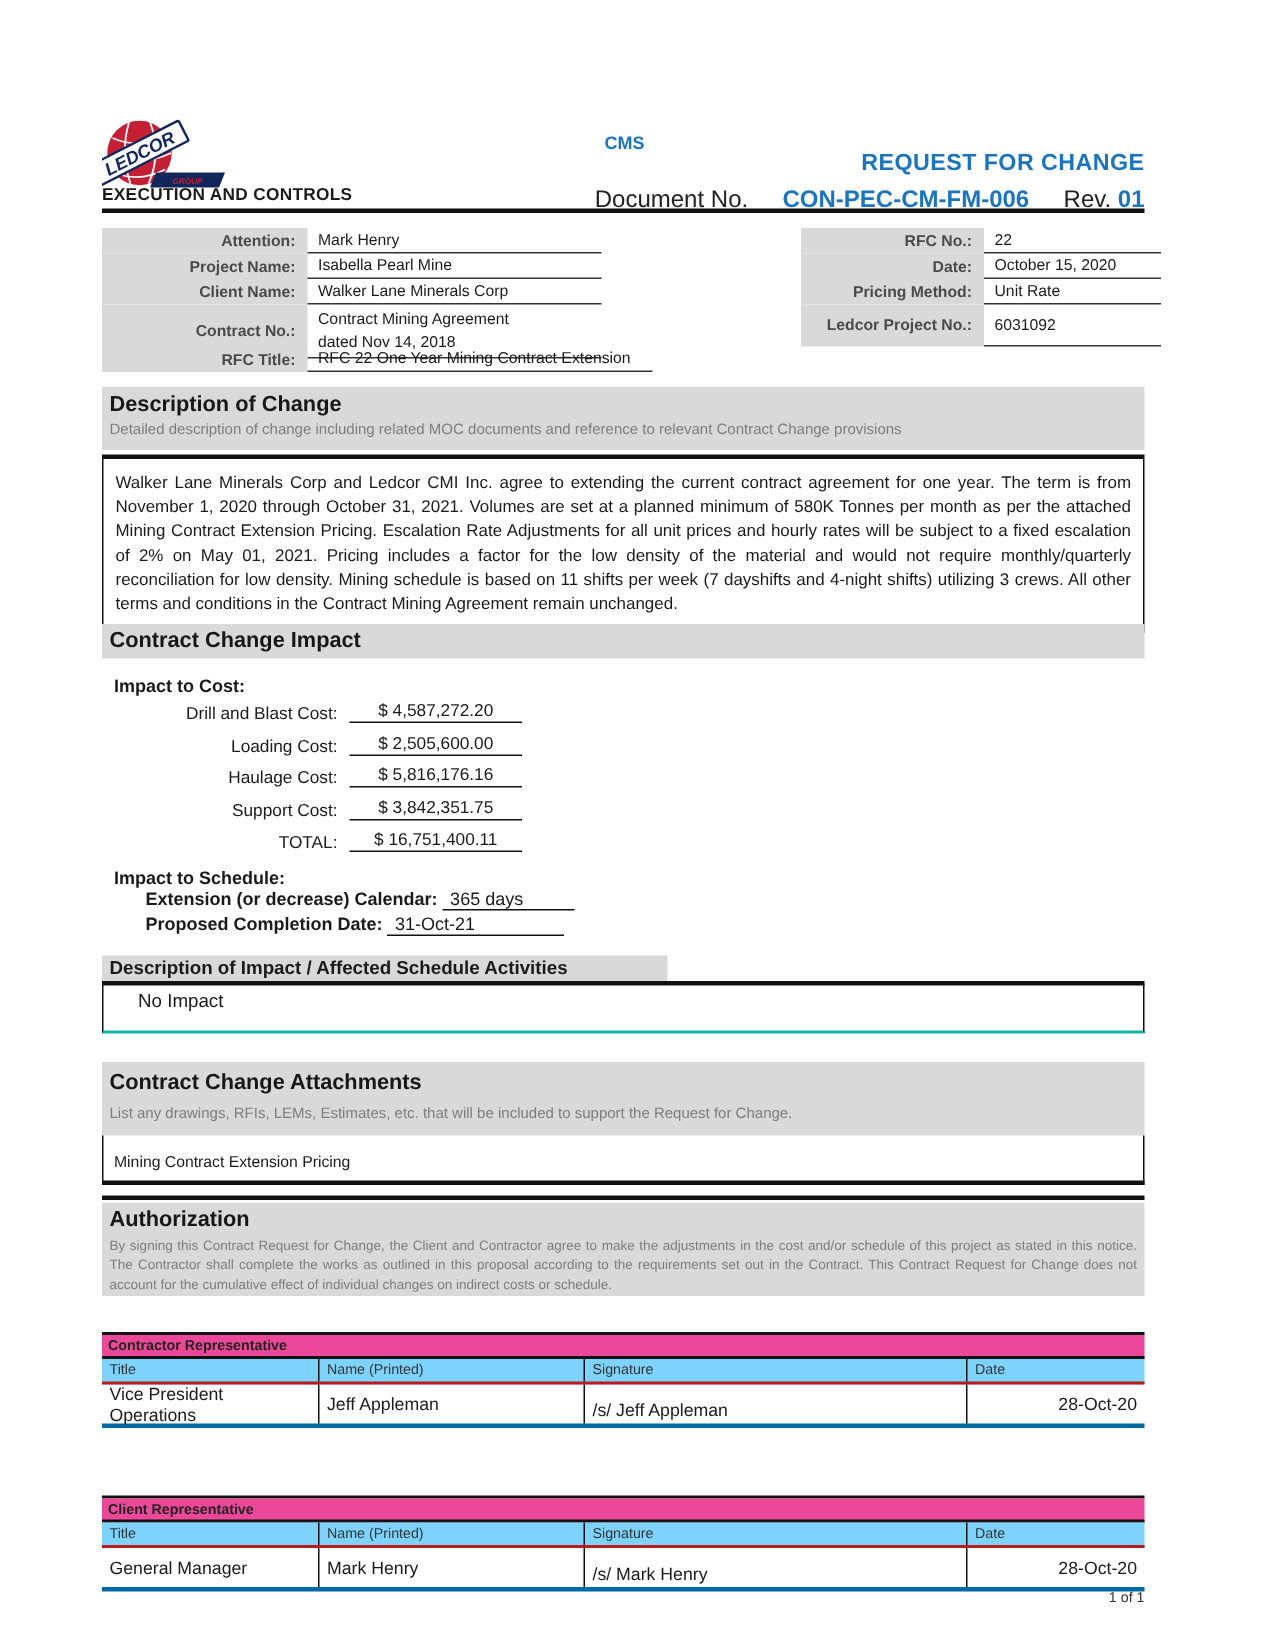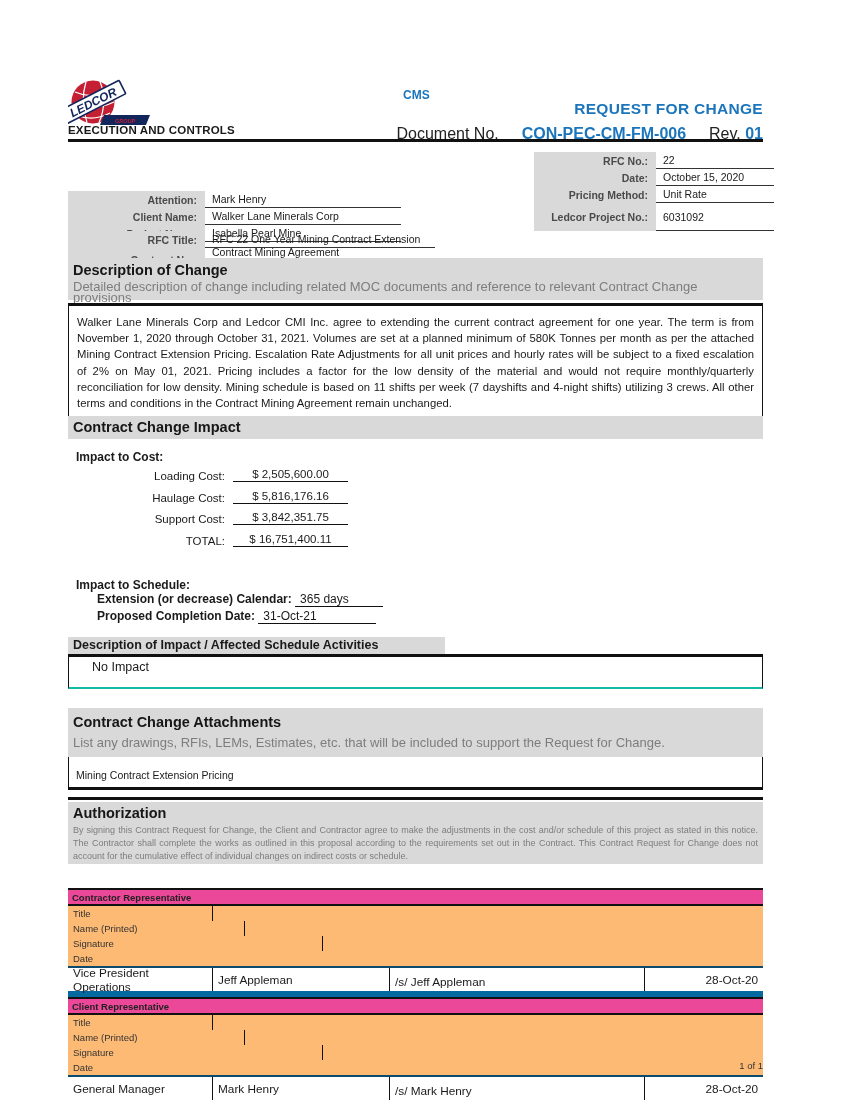--- a/index.html
+++ b/index.html
@@ -18,38 +18,38 @@
   .docline .sep { display: inline-block; width: 14px; }
   .hdr-rule { position: absolute; left: 68px; top: 139px; width: 695px; height: 3px; background: #111; }
 
   
   .grid { position: absolute; display: flex; flex-direction: column; }
   .grid-row { display: flex; }
   .lbl { background: #d9d9d9; color: #4a4a4a; font-weight: bold; font-size: 10.5px;
          text-align: right; padding-right: 8px; display: flex; align-items: center; justify-content: flex-end; }
   .val { font-size: 10.5px; padding-left: 7px; border-bottom: 1px solid #333;
          display: flex; align-items: center; white-space: nowrap; }
-  .left-grid { left: 68px; top: 152px; margin-top: 39px; }
+  .left-grid { left: 68px; top: 152px; }
   .left-grid .lbl { width: 137px; }
   .left-grid .val { width: 196px; }
   .r17 { height: 17px; }
   .r36 { height: 36px; }
   .val-multi { white-space: pre-line; line-height: 15px; align-items: center; }
   .right-grid { left: 534px; top: 152px; }
   .right-grid .lbl { width: 122px; }
   .right-grid .val { width: 118px; }
   .r28 { height: 28px; }
   .rfc-grid { left: 68px; top: 231px; }
   .rfc-grid .lbl { width: 137px; }
   .rfc-grid .val { width: 230px; overflow: visible; }
 
   
   .band { position: absolute; left: 68px; width: 695px; background: #d9d9d9; padding: 4px 5px 0 5px; }
   .band h2 { font-size: 14.5px; font-weight: bold; color: #171717; }
-  .band .sub { font-size: 13px; color: #7d7d7d; margin-top: 3px; line-height: 11px; }
+  .band .sub { font-size: 10px; color: #7d7d7d; margin-top: 3px; line-height: 11px; }
 
   .desc-band { top: 258px; height: 42px; }
   .desc-box { position: absolute; left: 68px; top: 303px; width: 695px; height: 119px;
               border-top: 3px solid #111; border-bottom: 2.5px solid #111;
               border-left: 1px solid #111; border-right: 1px solid #111;
               padding: 8px 8px 0 8px; font-size: 11.3px; line-height: 16.2px; text-align: justify; }
 
   .impact-band { top: 416px; height: 23px; padding-top: 3px; }
   .impact-cost-h { position: absolute; left: 76px; top: 450px; font-size: 12px; font-weight: bold; }
   .costs { position: absolute; left: 68px; top: 468px; }
@@ -84,24 +84,24 @@
   
   .sig-table { position: absolute; left: 68px; width: 695px; border-top: 2px solid #111; font-size: 9.5px; }
   .sig-heading { background: #ec4899; border-bottom: 2px solid #111; font-weight: bold;
                  padding: 2px 4px 1px 4px; color: #222; }
   .sig-cols { display: flex; }
   .sig-cols > div { padding: 0 5px; }
   .sig-cols > div:nth-child(1) { width: 145px; }
   .sig-cols > div:nth-child(2) { width: 177px; }
   .sig-cols > div:nth-child(3) { width: 255px; }
   .sig-cols > div:nth-child(4) { width: 118px; }
-  .sig-header { background: #fdba74; border-bottom: 2px solid #0c4a6e; color: #333; flex-direction: column; }
+  .sig-header { background: #7dd3fc; border-bottom: 2px solid #b91c1c; color: #333; }
   .sig-header > div { padding-top: 2px; padding-bottom: 2px; border-right: 1.5px solid #111; }
   .sig-header > div:last-child { border-right: none; }
-  .sig-data { height: 29px; border-bottom: 6px solid #0369a1; font-size: 11.8px; }
+  .sig-data { height: 29px; border-bottom: 3px solid #0369a1; font-size: 11.8px; }
   .sig-data > div { border-right: 1.5px solid #111; display: flex; align-items: center; }
   .sig-data > div:last-child { border-right: none; }
   .sig-data .sig-cell { align-items: flex-end; padding-bottom: 2px; }
   .sig-data .date-cell { justify-content: flex-end; }
   .contractor-table { top: 888px; }
   .client-table { top: 960px; margin-top: 37px; }
 
   .page-footer { position: absolute; left: 68px; top: 1060px; width: 695px; text-align: right; font-size: 9.5px; color: #333; }
 </style>
 </head>
@@ -138,26 +138,26 @@
     <span class="blue">01</span>
   </div>
   <div class="hdr-rule"></div>
 
   <div class="grid left-grid">
     <div class="grid-row r17">
       <div class="lbl">Attention:</div>
       <div class="val">Mark Henry</div>
     </div>
     <div class="grid-row r17">
+      <div class="lbl">Project Name:</div>
+      <div class="val">Isabella Pearl Mine</div>
+    </div>
+    <div class="grid-row r17">
       <div class="lbl">Client Name:</div>
       <div class="val">Walker Lane Minerals Corp</div>
-    </div>
-    <div class="grid-row r17">
-      <div class="lbl">Project Name:</div>
-      <div class="val">Isabella Pearl Mine</div>
     </div>
     <div class="grid-row r36">
       <div class="lbl">Contract No.:</div>
       <div class="val val-multi">Contract Mining Agreement
 dated Nov 14, 2018</div>
     </div>
   </div>
 
   <div class="grid right-grid">
     <div class="grid-row r17">
@@ -190,20 +190,24 @@
     <div class="sub">Detailed description of change including related MOC documents and reference to relevant Contract Change provisions</div>
   </div>
   <div class="desc-box">Walker Lane Minerals Corp and Ledcor CMI Inc. agree to extending the current contract agreement for one year. The term is from November 1, 2020 through October 31, 2021. Volumes are set at a planned minimum of 580K Tonnes per month as per the attached Mining Contract Extension Pricing. Escalation Rate Adjustments for all unit prices and hourly rates will be subject to a fixed escalation of 2% on May 01, 2021. Pricing includes a factor for the low density of the material and would not require monthly/quarterly reconciliation for low density. Mining schedule is based on 11 shifts per week (7 dayshifts and 4-night shifts) utilizing 3 crews. All other terms and conditions in the Contract Mining Agreement remain unchanged.</div>
 
   <div class="band impact-band">
     <h2>Contract Change Impact</h2>
   </div>
   <div class="impact-cost-h">Impact to Cost:</div>
 
   <div class="costs">
+    <div class="cost-row">
+      <div class="cost-lbl">Drill and Blast Cost:</div>
+      <div class="cost-val">$ 4,587,272.20</div>
+    </div>
     <div class="cost-row">
       <div class="cost-lbl">Loading Cost:</div>
       <div class="cost-val">$ 2,505,600.00</div>
     </div>
     <div class="cost-row">
       <div class="cost-lbl">Haulage Cost:</div>
       <div class="cost-val">$ 5,816,176.16</div>
     </div>
     <div class="cost-row">
       <div class="cost-lbl">Support Cost:</div>

